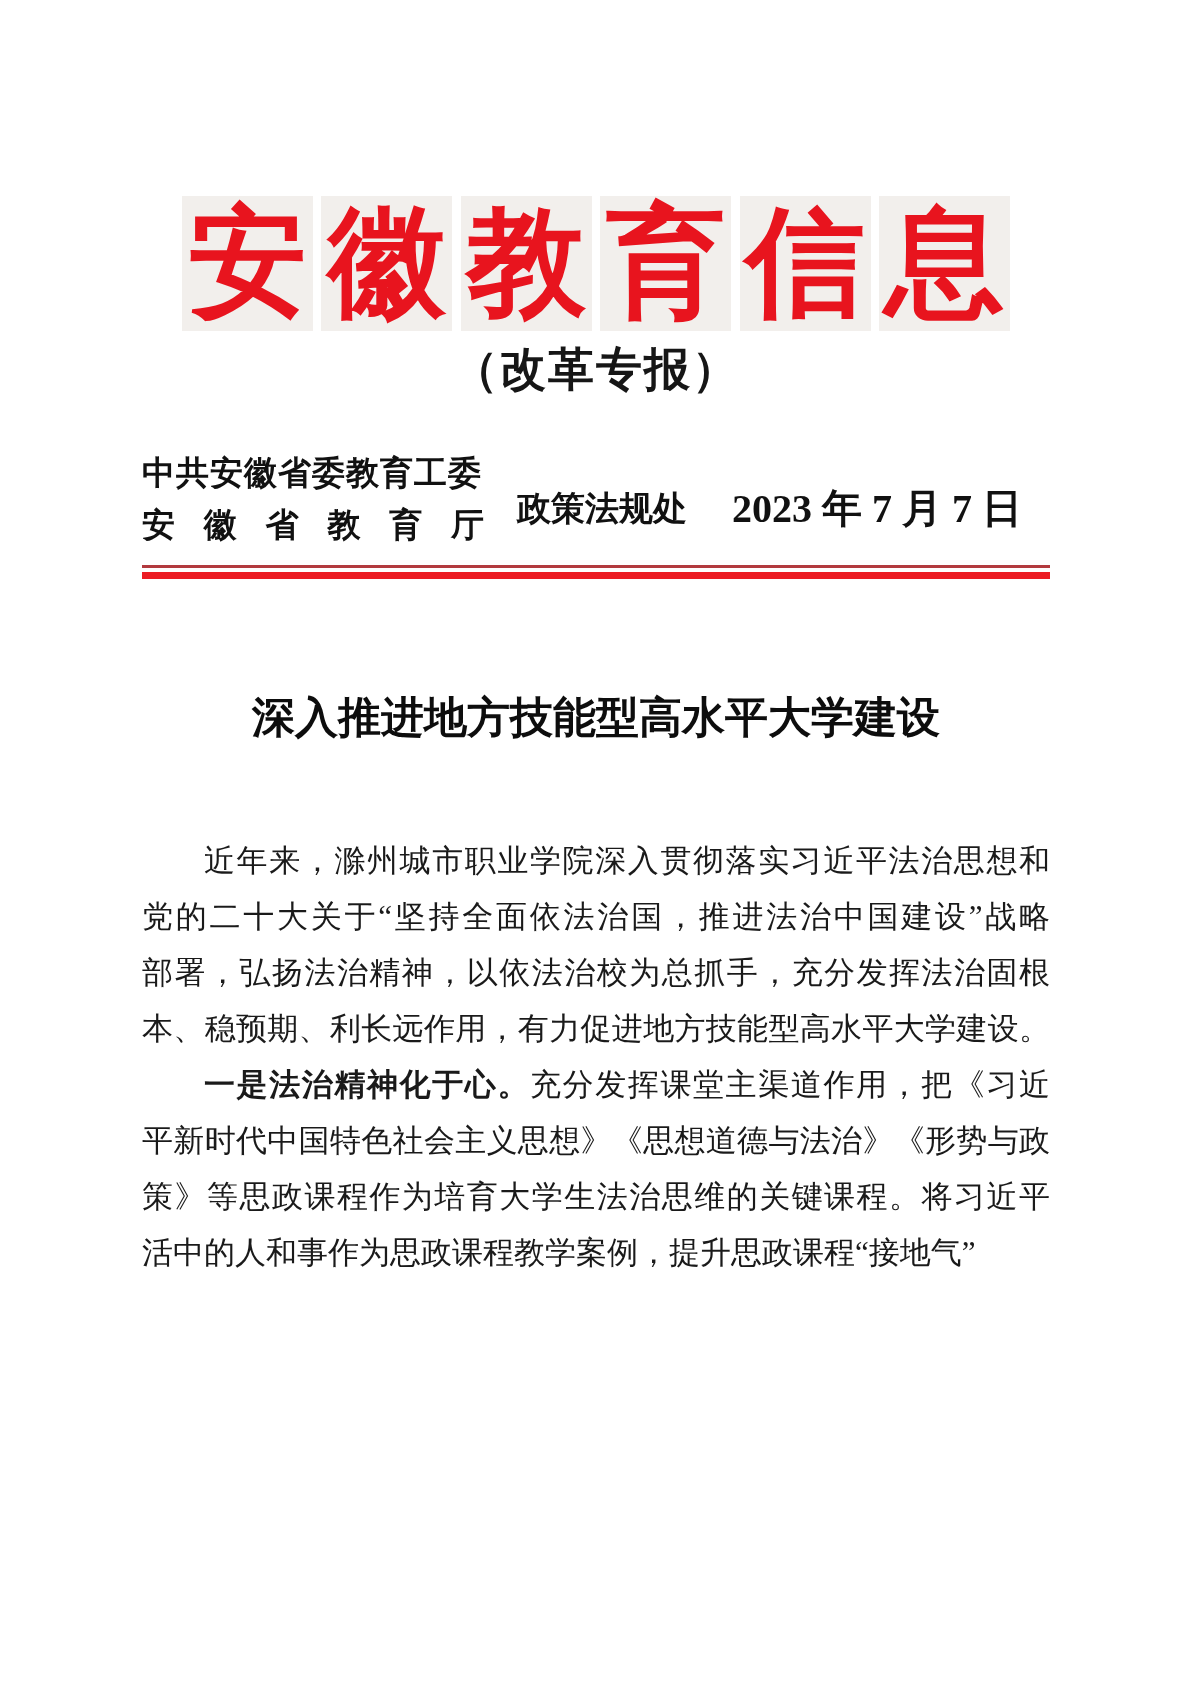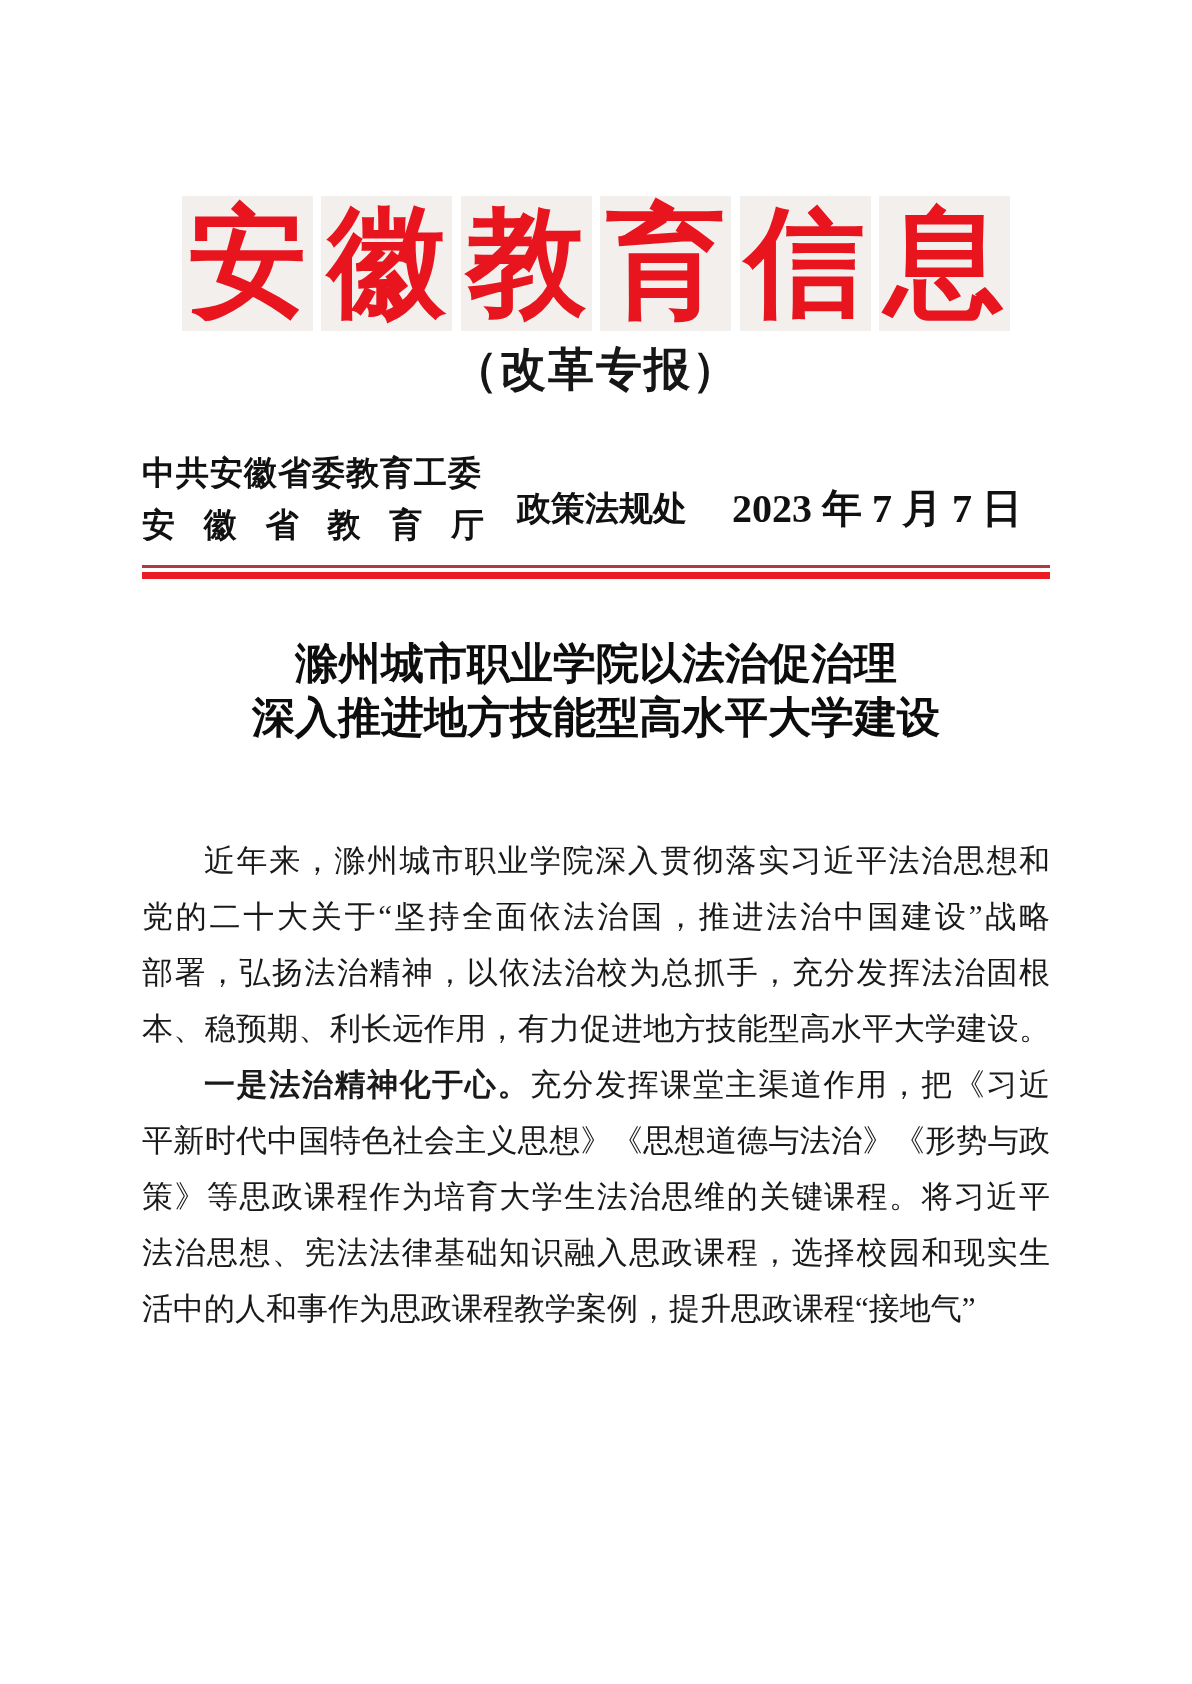--- a/index.html
+++ b/index.html
@@ -165,21 +165,21 @@
     <div class="issue-date">2023 年 7 月 7 日</div>
   </div>
 
   <div class="rule">
     <div class="rule-thin"></div>
     <div class="rule-gap"></div>
     <div class="rule-thick"></div>
   </div>
 
   <h2 class="article-title">
-    <span>滁州城市职业学院以法治促治理</span><br>
+    <br>
     <span>深入推进地方技能型高水平大学建设</span>
   </h2>
 
   <div class="article-body">
     <div class="body-line indent">
       <span>近年来，滁州城市职业学院深入贯彻落实习近平法治思想和</span>
     </div>
     <div class="body-line">
       <span>党的二十大关于“坚持全面依法治国，推进法治中国建设”战略</span>
     </div>
@@ -191,21 +191,18 @@
     </div>
     <div class="body-line indent">
       <span class="para-lead">一是法治精神化于心。</span><span>充分发挥课堂主渠道作用，把《习近</span>
     </div>
     <div class="body-line">
       <span>平新时代中国特色社会主义思想》《思想道德与法治》《形势与政</span>
     </div>
     <div class="body-line">
       <span>策》等思政课程作为培育大学生法治思维的关键课程。将习近平</span>
     </div>
-    <div class="body-line">
-      <span>法治思想、宪法法律基础知识融入思政课程，选择校园和现实生</span>
-    </div>
     <div class="body-line last-line">
       <span>活中的人和事作为思政课程教学案例，提升思政课程“接地气”</span>
     </div>
   </div>
 
 </div>
 
 </body></html>

